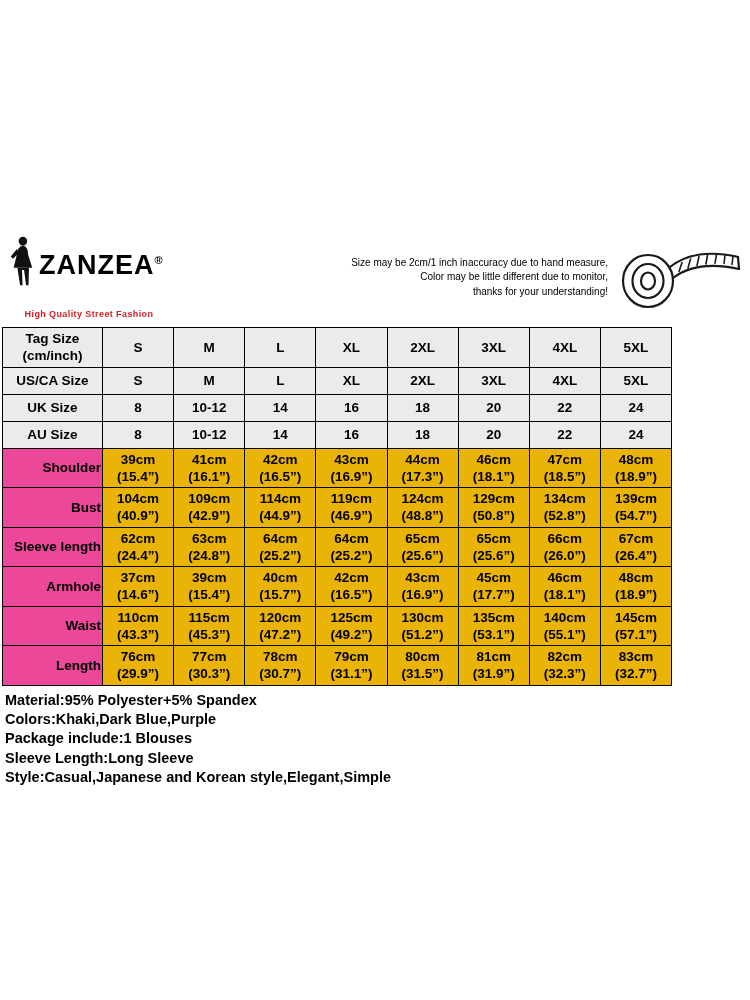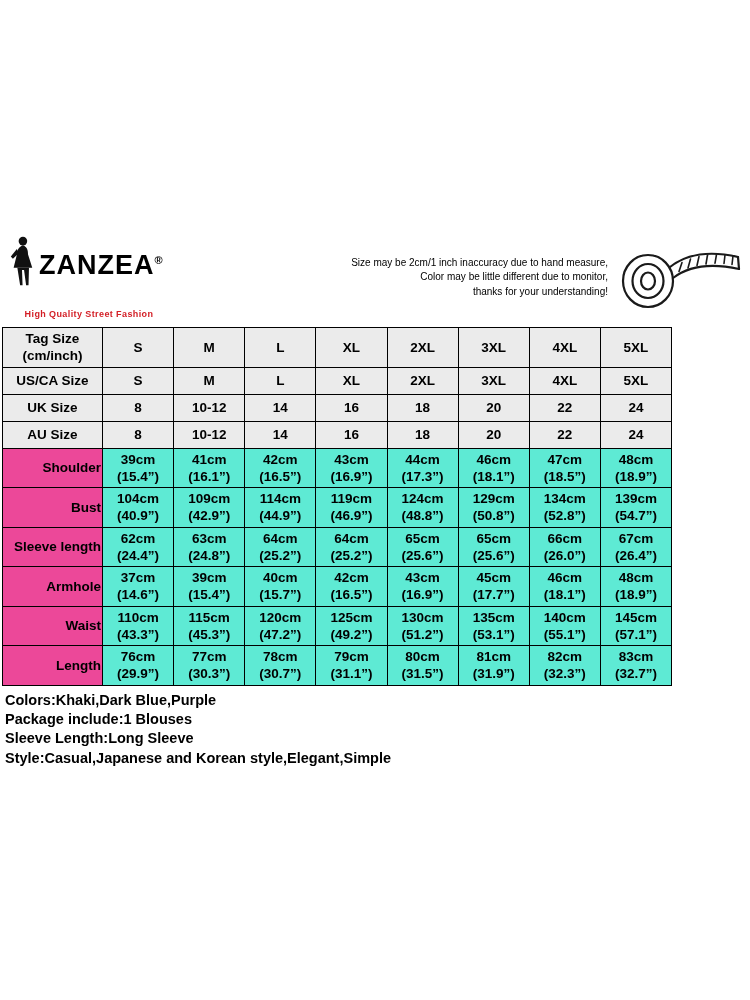--- a/index.html
+++ b/index.html
@@ -58,21 +58,21 @@
     vertical-align: middle;
     font-weight: bold;
     font-size: 13.5px;
     line-height: 1.28;
     white-space: pre-line;
     padding: 2px 1px;
   }
   .size-table col.label-col { width: 100px; }
   tr.size-row th, tr.size-row td { background: #ebebeb; height: 27px; }
   tr.measure-row th { background: #ec4899; text-align: right; }
-  tr.measure-row td { background: #5eead4; }
+  tr.measure-row td { background: #eab308; }
   tr.measure-row th, tr.measure-row td { height: 38px; }
 
   
   .footer {
     padding: 3px 5px 0 5px;
     font-weight: bold;
     font-size: 14.5px;
     line-height: 1.33;
   }
 </style>
@@ -295,19 +295,20 @@
 (31.9”)</td>
           <td>82cm
 (32.3”)</td>
           <td>83cm
 (32.7”)</td>
         </tr>
       </tbody>
   </table>
 
   <div class="footer">
+    <div>Material:95% Polyester+5% Spandex</div>
     <div>Colors:Khaki,Dark Blue,Purple</div>
     <div>Package include:1 Blouses</div>
     <div>Sleeve Length:Long Sleeve</div>
     <div>Style:Casual,Japanese and Korean style,Elegant,Simple</div>
   </div>
 
 </div>
 
 </body></html>

